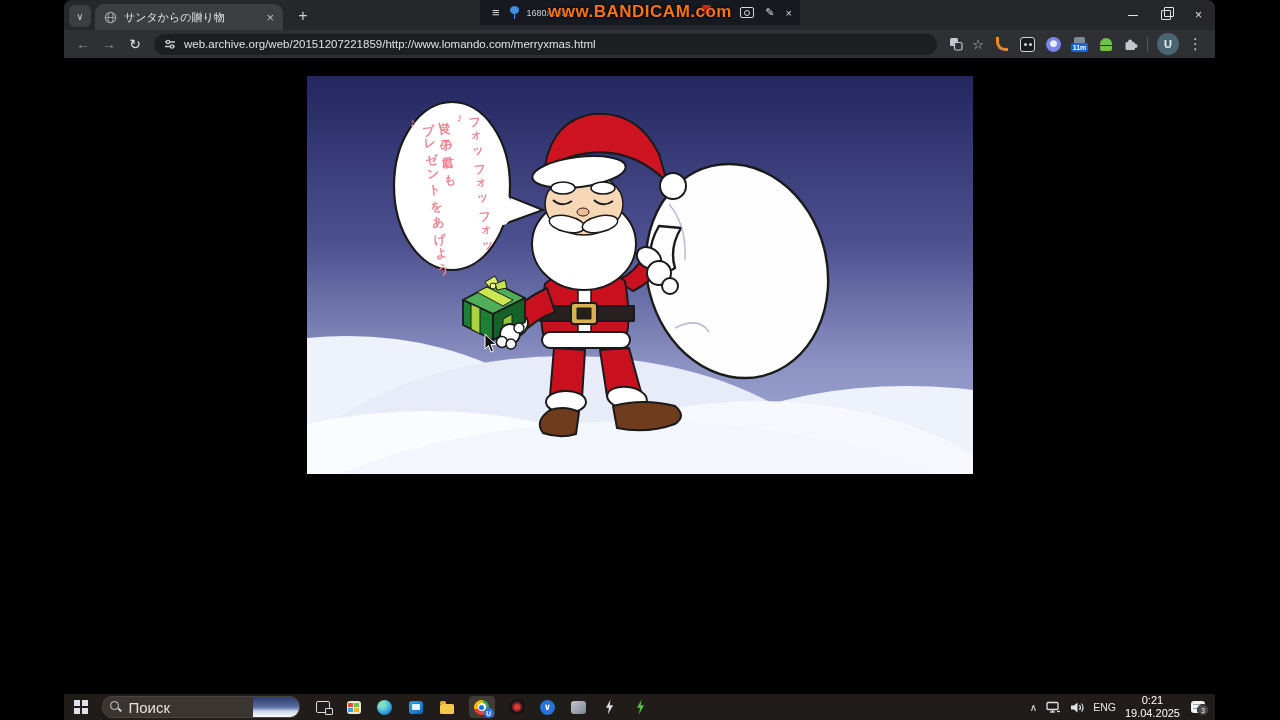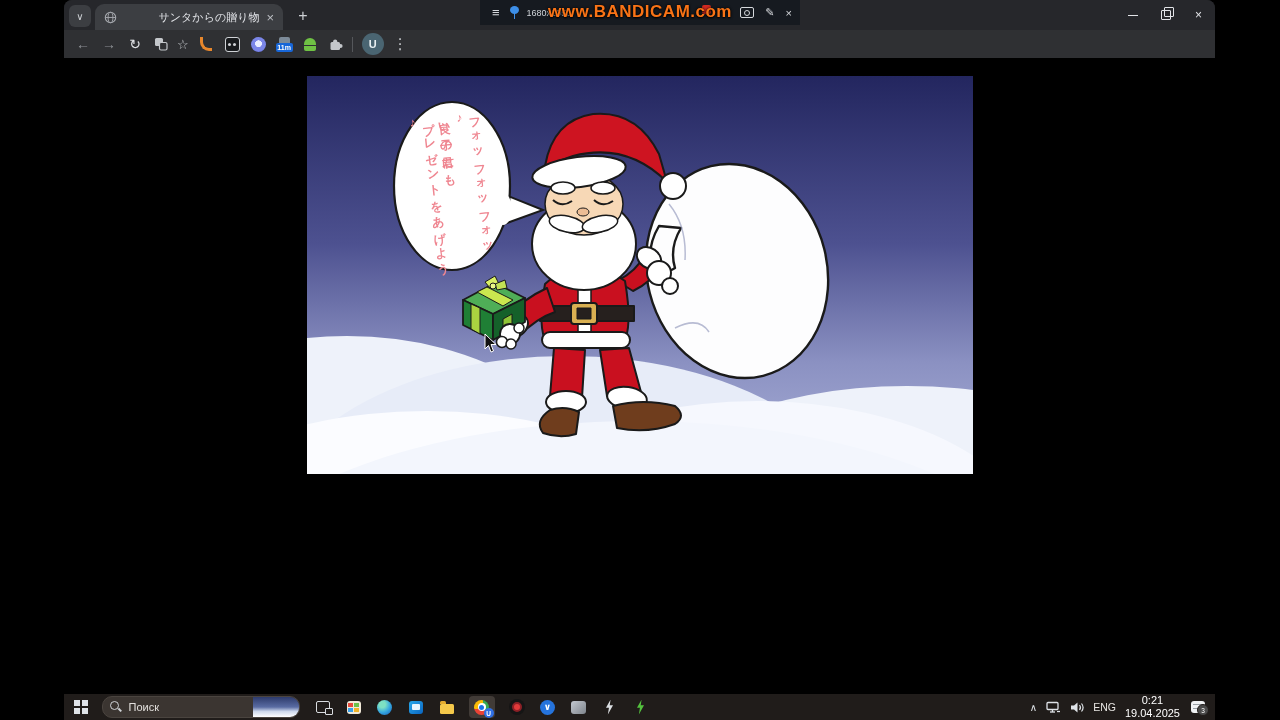--- a/index.html
+++ b/index.html
@@ -5,21 +5,21 @@
   html,body{margin:0;padding:0;background:#000;}
   #frame{position:relative;width:1280px;height:720px;background:#000;overflow:hidden;
          font-family:"Liberation Sans","DejaVu Sans",sans-serif;-webkit-font-smoothing:antialiased;}
   
   #browser{position:absolute;left:64px;top:0;width:1151px;height:694px;background:#202124;border-radius:8px 8px 0 0;overflow:hidden;}
   #tabstrip{position:relative;height:30px;background:#26272b;}
   .tab-search{position:absolute;left:5px;top:5px;width:22px;height:22px;border-radius:6px;background:#3c3e42;
               color:#cdd0d4;font-size:10px;display:flex;align-items:center;justify-content:center;}
   .tab{position:absolute;left:31px;top:4px;width:188px;height:26px;background:#3c3e42;border-radius:9px 9px 0 0;
        display:flex;align-items:center;padding:0 9px;box-sizing:border-box;gap:7px;}
-  .tab-title{flex:1;font-size:11px;color:#e4e6ea;white-space:nowrap;overflow:hidden;text-align:right;}
+  .tab-title{flex:1;font-size:11px;color:#e4e6ea;white-space:nowrap;overflow:hidden;}
   .tab-close{color:#bcbfc4;font-size:13px;line-height:1;}
   .new-tab{position:absolute;left:228px;top:5px;width:22px;height:22px;color:#cdd0d4;font-size:16px;
            display:flex;align-items:center;justify-content:center;}
   .win-controls{position:absolute;right:0;top:0;height:30px;display:flex;}
   .win-btn{width:33px;height:30px;display:flex;align-items:center;justify-content:center;color:#e2e4e8;font-size:12px;}
   .min-glyph{display:block;width:10px;border-top:1.5px solid #e2e4e8;}
   .restore-glyph{position:relative;width:8px;height:8px;border:1.2px solid #e2e4e8;border-radius:1px;}
   .restore-glyph:before{content:"";position:absolute;left:2px;top:-4px;width:8px;height:8px;border:1.2px solid #e2e4e8;border-radius:1px;}
   #toolbar{position:relative;height:28px;background:#2f3033;display:flex;align-items:center;padding:0 8px;gap:4px;}
   .nav-btn{width:22px;text-align:center;font-size:14px;}
@@ -69,21 +69,21 @@
   
   #taskbar{position:absolute;left:64px;top:694px;width:1151px;height:26px;background:#201c1a;
            display:flex;align-items:center;}
   .start{display:grid;grid-template-columns:6px 6px;grid-gap:1.5px;margin-left:10px;}
   .start i{width:6px;height:6px;background:#dfe3e8;}
   #search-box{margin-left:14px;width:196px;height:20px;border-radius:10px;background:#3b3531;border:1px solid #4a443f;
               display:flex;align-items:center;overflow:hidden;}
   .mag{position:relative;width:12px;height:12px;margin-left:7px;}
   .mag:before{content:"";position:absolute;left:0;top:0;width:7px;height:7px;border:1.5px solid #cfd2d6;border-radius:50%;}
   .mag:after{content:"";position:absolute;left:8px;top:8px;width:4px;height:1.5px;background:#cfd2d6;transform:rotate(45deg);}
-  #search-label{margin-left:7px;font-size:11px;color:#e3e0dd;}
+  #search-label{margin-left:7px;font-size:15px;color:#e3e0dd;}
   .thumb{margin-left:auto;width:46px;height:20px;background:linear-gradient(180deg,#2d3a6b 0%,#5a6ca3 50%,#cdd8ec 72%,#fff 100%);}
   .tb-icons{display:flex;align-items:center;gap:13px;margin-left:14px;}
   .tbi{width:18px;height:18px;display:flex;align-items:center;justify-content:center;position:relative;}
   .taskview{position:relative;width:12px;height:10px;border:1.5px solid #d9dce0;border-radius:2px;}
   .taskview:after{content:"";position:absolute;right:-4px;bottom:-3px;width:6px;height:5px;border:1.5px solid #d9dce0;border-radius:1px;background:#201c1a;}
   .store{width:14px;height:13px;background:#f2ead9;border-radius:3px;display:grid;grid-template-columns:5px 5px;grid-gap:1px;
          align-content:center;justify-content:center;}
   .store i{width:5px;height:4px;} .store i:nth-child(1){background:#e64a3c}.store i:nth-child(2){background:#6cc24a}
   .store i:nth-child(3){background:#3aa0e8}.store i:nth-child(4){background:#f0b429}
   .edge{width:15px;height:15px;border-radius:50%;background:radial-gradient(circle at 35% 30%,#7de0c3 0 22%,#35a7e0 55%,#1558b0 100%);}
@@ -148,20 +148,29 @@
         <div class="win-btn">
             <span>×</span>
           </div>
       </div>
     </div>
 
     <div id="toolbar">
       <div class="nav-btn dim"><span>←</span></div>
       <div class="nav-btn dim"><span>→</span></div>
       <div class="nav-btn lit"><span>↻</span></div>
+      <div id="urlbar">
+        <svg width="12" height="12" viewBox="0 0 12 12">
+          <line x1="1" y1="4" x2="11" y2="4" stroke="#c4c7cb" stroke-width="1.3"></line>
+          <circle cx="4" cy="4" r="1.7" fill="#2f3033" stroke="#c4c7cb" stroke-width="1.2"></circle>
+          <line x1="1" y1="8.5" x2="11" y2="8.5" stroke="#c4c7cb" stroke-width="1.3"></line>
+          <circle cx="8" cy="8.5" r="1.7" fill="#2f3033" stroke="#c4c7cb" stroke-width="1.2"></circle>
+        </svg>
+        <span id="url-text">web.archive.org/web/20151207221859/http://www.lomando.com/merryxmas.html</span>
+      </div>
       <div class="tb-right">
         <svg width="14" height="14" viewBox="0 0 14 14">
           <rect x="1" y="1" width="8" height="8" rx="1.5" fill="#c4c7cb"></rect>
           <rect x="5.5" y="5.5" width="7.5" height="7.5" rx="1.5" fill="#2f3033" stroke="#c4c7cb" stroke-width="1.2"></rect>
         </svg>
         <span class="glyph-ic">☆</span>
         <div class="ext">
             <div class="ext-hook"></div>
           </div>
         <div class="ext">

